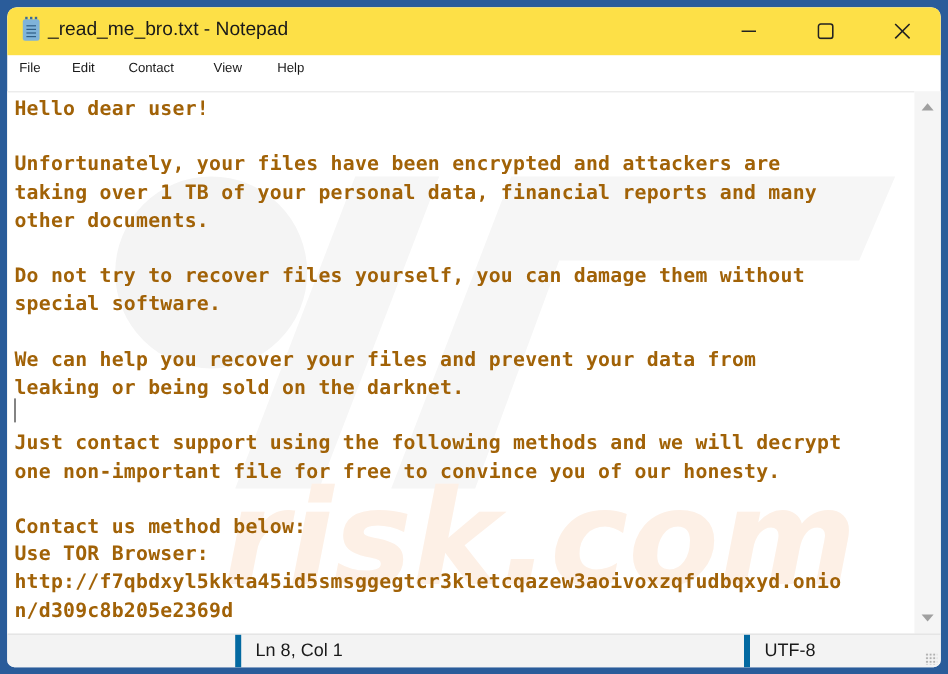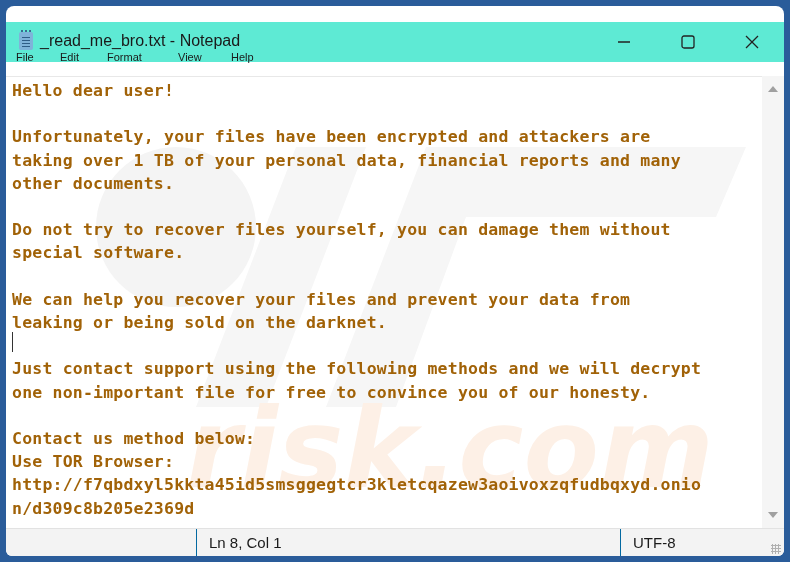--- a/index.html
+++ b/index.html
@@ -1,37 +1,37 @@
 <!DOCTYPE html>
 <html><head>
   <meta charset="utf-8">
   <style>
     html, body { margin:0; padding:0; }
     body { width:790px; height:562px; background:#2a5c9a; position:relative; overflow:hidden; font-family:"Liberation Sans", sans-serif; }
     .window { position:absolute; left:6px; top:6px; width:778px; height:550px; background:#ffffff; border-radius:8px 8px 6px 6px; overflow:hidden; }
-    .titlebar { position:absolute; left:0; top:16px; width:100%; height:40px; background:#5eead4; }
+    .titlebar { position:absolute; left:0; top:0; width:100%; height:40px; background:#fde047; }
     .app-icon { position:absolute; left:13px; top:10px; width:14px; height:18px; background:#7fb3d9; border-radius:2px; }
     .app-icon::before { content:""; position:absolute; left:2px; top:-2px; width:10px; height:3px; border-top:2px dotted #3d6a92; }
     .app-icon .ln { position:absolute; left:3px; width:8px; height:1px; background:#2f5e86; }
     .title { position:absolute; left:34px; top:10px; font-size:16px; color:#1a1a1a; }
     .ctrl { position:absolute; top:0; width:60px; height:40px; display:flex; align-items:center; justify-content:center; color:#222; }
     .ctrl-min { left:588px; }
     .ctrl-max { left:652px; }
     .ctrl-close { left:716px; }
     .menubar { position:absolute; left:0; top:40px; width:100%; height:30px; }
     .menu-item { position:absolute; top:5px; font-size:11px; color:#1a1a1a; }
     .editor { position:absolute; left:0; top:70px; width:756px; height:452px; border-top:1px solid #e8e8e8; background:#fff; overflow:hidden; }
     .watermark { position:absolute; left:60px; top:30px; width:700px; height:400px; pointer-events:none; }
     .text { position:absolute; left:6px; top:2px; font-family:"DejaVu Sans Mono", monospace; font-size:16.5px; line-height:23.2px; color:#a16207; white-space:pre; letter-spacing:0.2px;font-weight:bold; }
     .caret { position:absolute; left:6px; top:255px; width:1px; height:20px; background:#333; }
     .vscroll { position:absolute; left:756px; top:70px; width:22px; height:452px; background:#f5f5f5; }
     .arrow-up { position:absolute; left:6px; top:10px; width:0; height:0; border-left:5px solid transparent; border-right:5px solid transparent; border-bottom:6px solid #a0a0a0; }
     .arrow-down { position:absolute; left:6px; bottom:10px; width:0; height:0; border-left:5px solid transparent; border-right:5px solid transparent; border-top:6px solid #a0a0a0; }
     .statusbar { position:absolute; left:0; top:522px; width:100%; height:28px; background:#f3f3f3; border-top:1px solid #e2e2e2; }
-    .sb-cell { position:absolute; top:0; height:28px; border-left:1px solid #0369a1; font-size:15px; color:#1a1a1a; line-height:28px; padding-left:12px; box-sizing:border-box; }
+    .sb-cell { position:absolute; top:0; height:28px; border-left:5px solid #0369a1; font-size:15px; color:#1a1a1a; line-height:28px; padding-left:12px; box-sizing:border-box; }
     .grip { position:absolute; right:3px; bottom:3px; width:10px; height:10px; background-image:radial-gradient(#b0b0b0 1px, transparent 1.2px); background-size:3px 3px; }
   </style>
 </head>
 <body>
 
 <div class="window">
   <div class="titlebar">
     <div class="app-icon">
       <div class="ln" style="top:5px"></div>
       <div class="ln" style="top:8px"></div>
@@ -53,21 +53,21 @@
       <svg width="14" height="14" viewBox="0 0 14 14">
           <line x1="1" y1="1" x2="13" y2="13" stroke="#222" stroke-width="1.3"></line>
           <line x1="13" y1="1" x2="1" y2="13" stroke="#222" stroke-width="1.3"></line>
         </svg>
     </div>
   </div>
 
   <div class="menubar">
     <span class="menu-item" style="left:10px">File</span>
     <span class="menu-item" style="left:54px">Edit</span>
-    <span class="menu-item" style="left:101px">Format</span>
+    <span class="menu-item" style="left:101px">Contact</span>
     <span class="menu-item" style="left:172px">View</span>
     <span class="menu-item" style="left:225px">Help</span>
   </div>
 
   <div class="editor">
     <svg class="watermark" viewBox="0 0 700 400">
       <circle cx="110" cy="120" r="80" fill="#f4f4f4"></circle>
       <path d="M230 40 L300 40 L200 300 L130 300 Z" fill="#f6f6f6"></path>
       <path d="M360 40 L680 40 L650 110 L400 110 L330 300 L260 300 Z" fill="#f6f6f6"></path>
       <text x="120" y="380" font-family="DejaVu Sans, sans-serif" font-size="110" font-weight="bold" font-style="italic" fill="#fdf0e6">risk.com</text>

